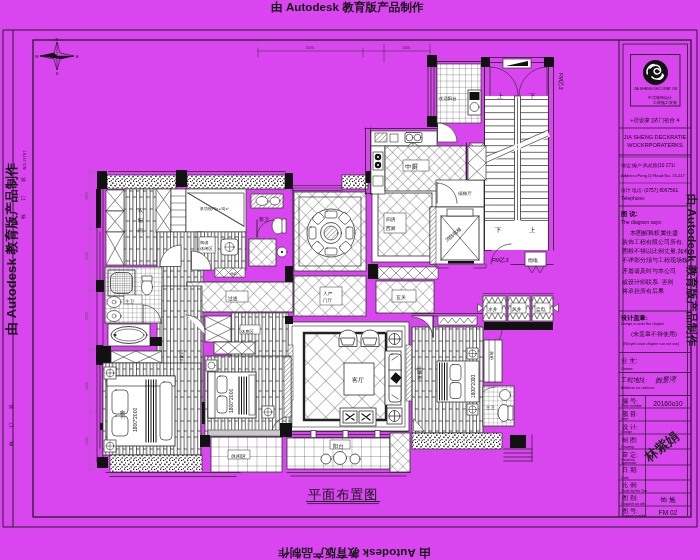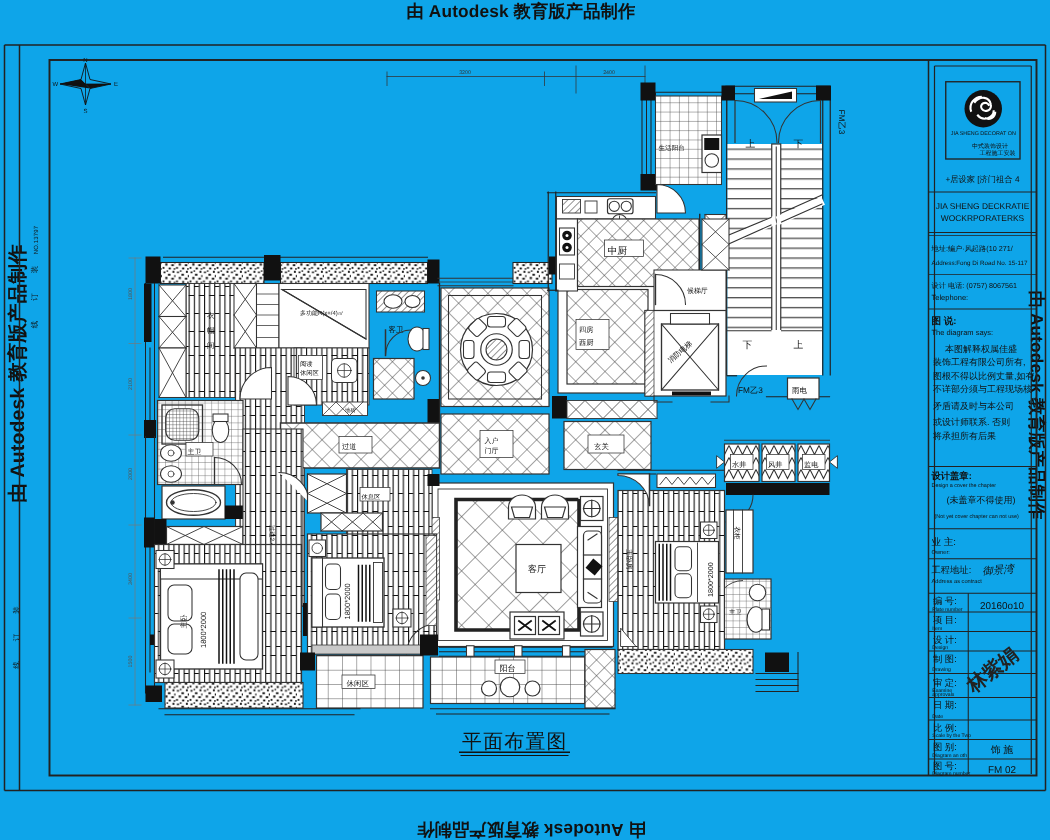--- a/index.html
+++ b/index.html
@@ -1,16 +1,16 @@
 <!DOCTYPE html>
 <html><head>
 <meta charset="utf-8">
 <style>
 html,body{margin:0;padding:0;background:#fff;}
-#page{position:relative;width:700px;height:560px;background:#0ea5e9;overflow:hidden;
+#page{position:relative;width:700px;height:560px;background:#d946ef;overflow:hidden;
   font-family:"Liberation Sans",sans-serif;}
 .wm{position:absolute;font-weight:bold;font-size:11.5px;color:#111;white-space:nowrap;letter-spacing:0.1px;}
 svg{position:absolute;left:0;top:0;}
 </style>
 </head>
 <body>
 <div id="page">
 
 <div class="wm" style="left:271px;top:0px;">由 Autodesk 教育版产品制作</div>
 

